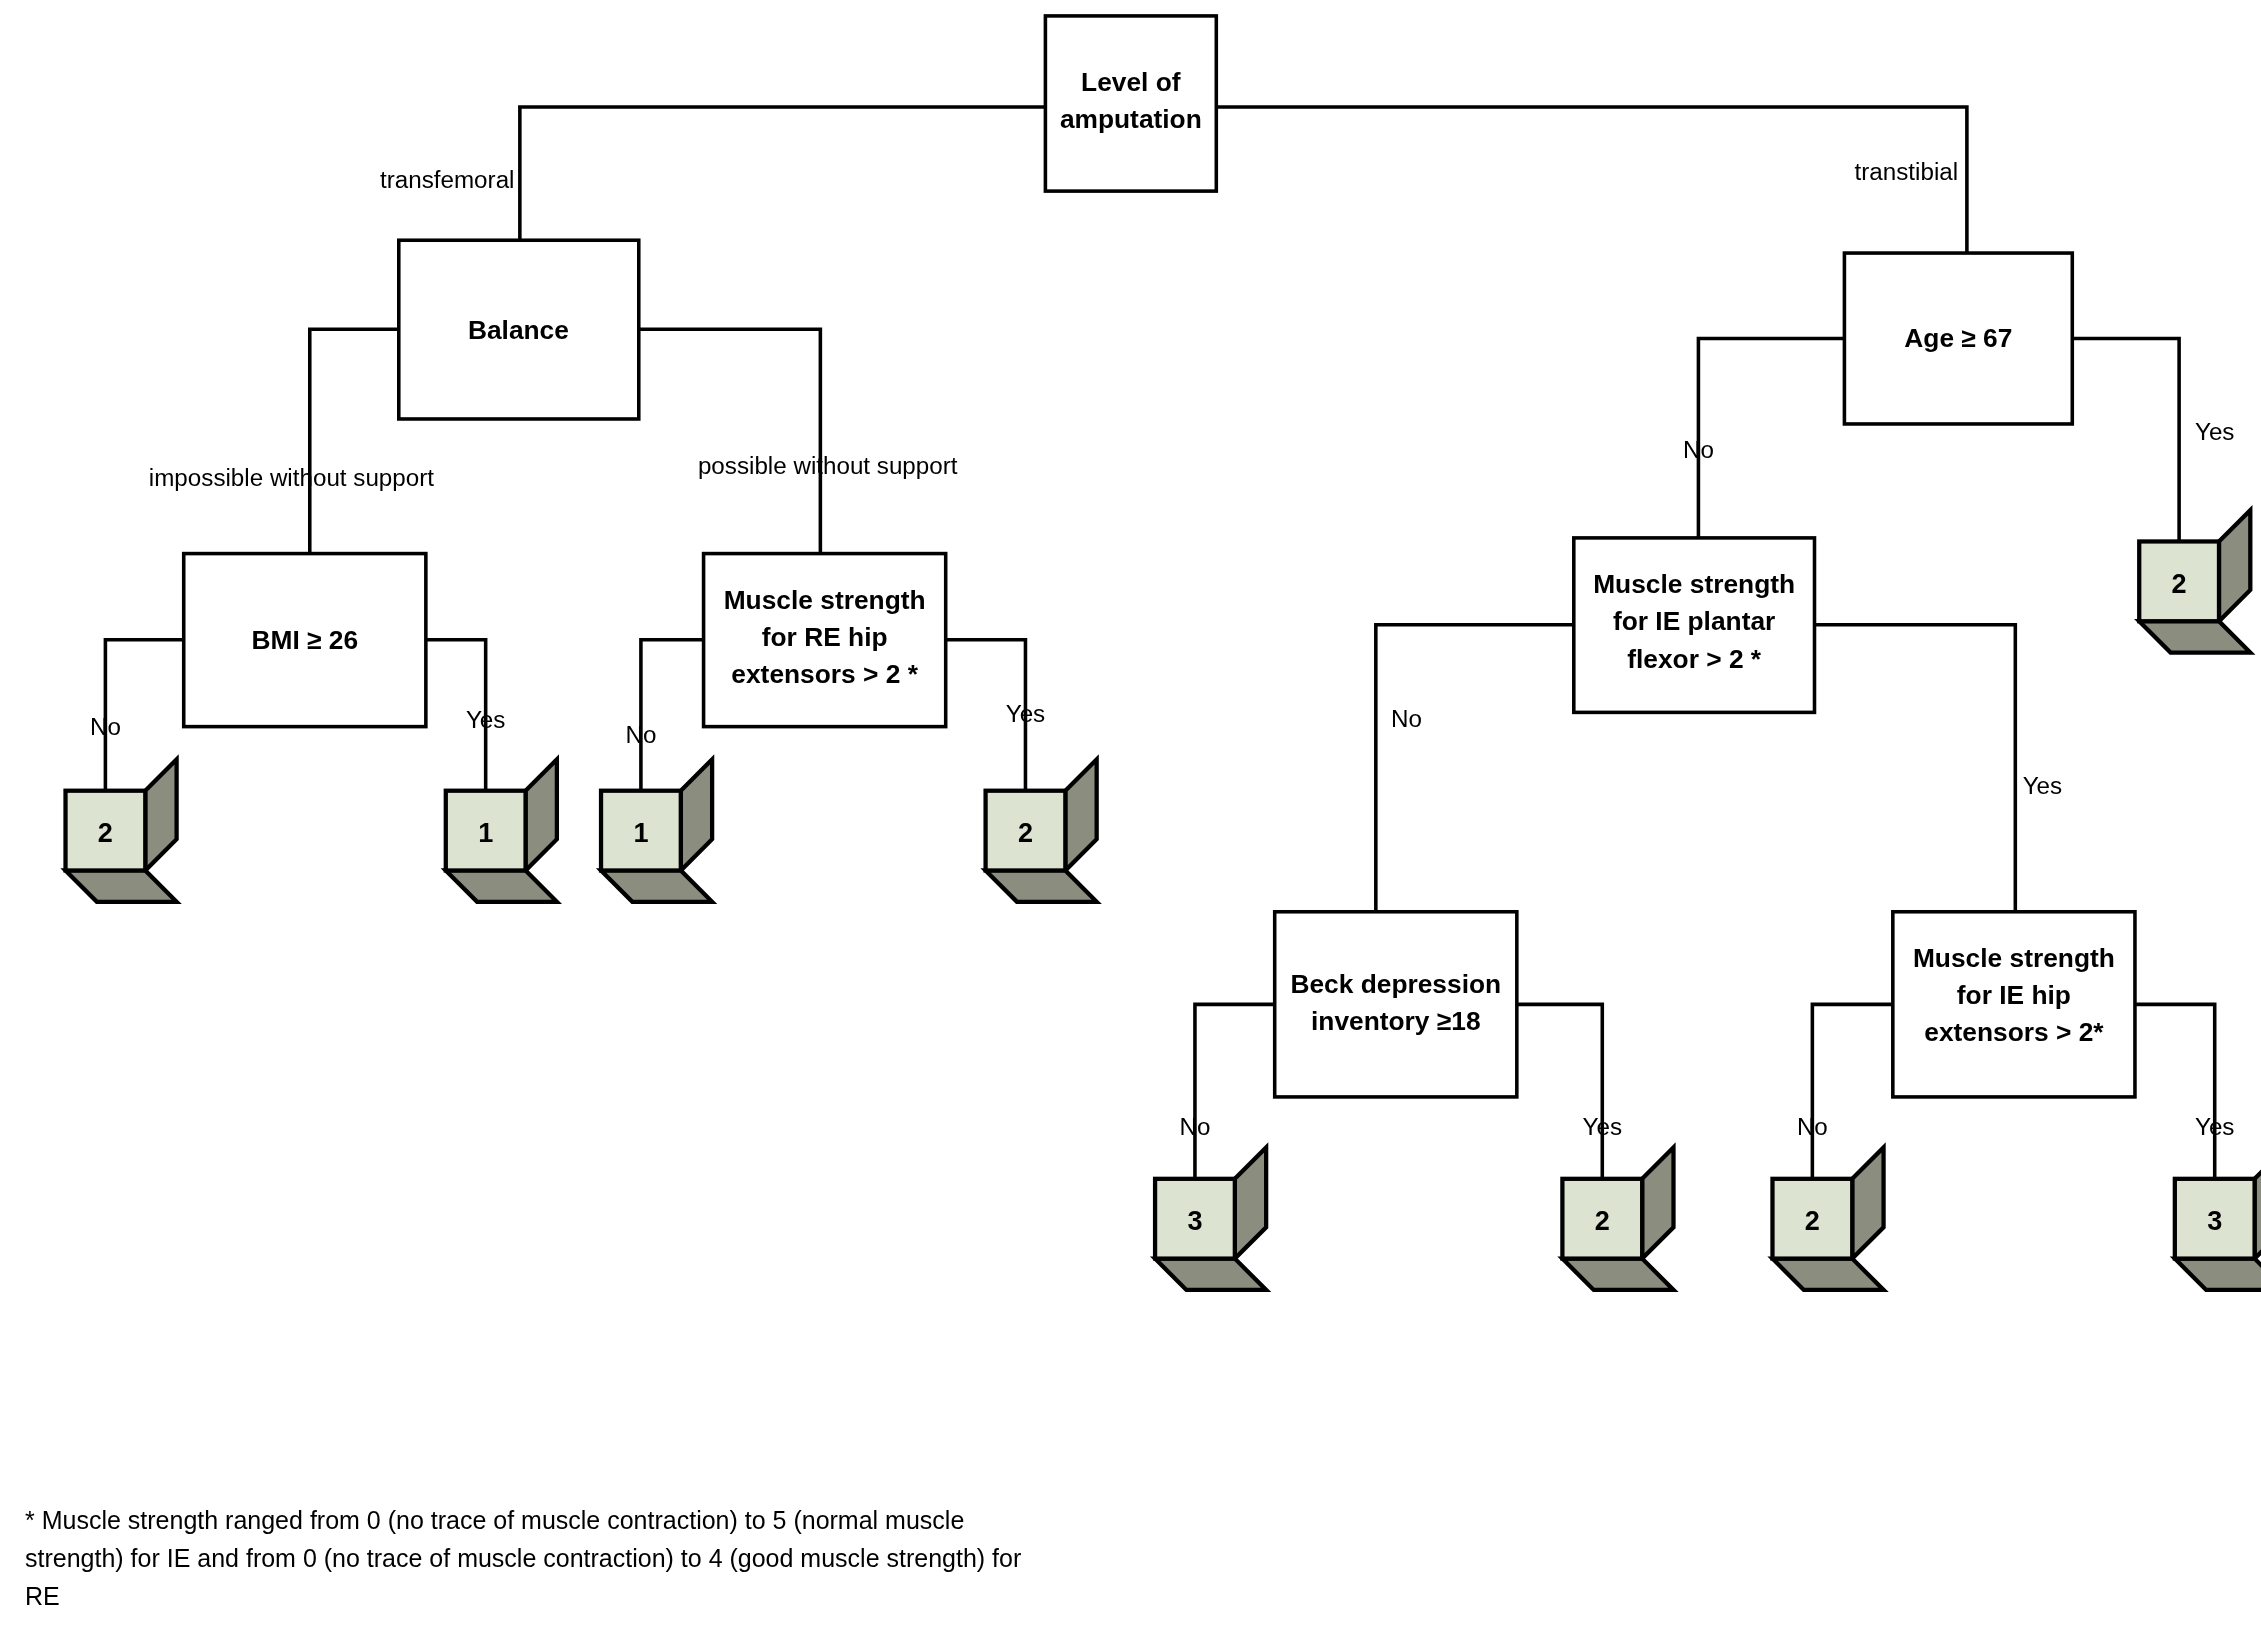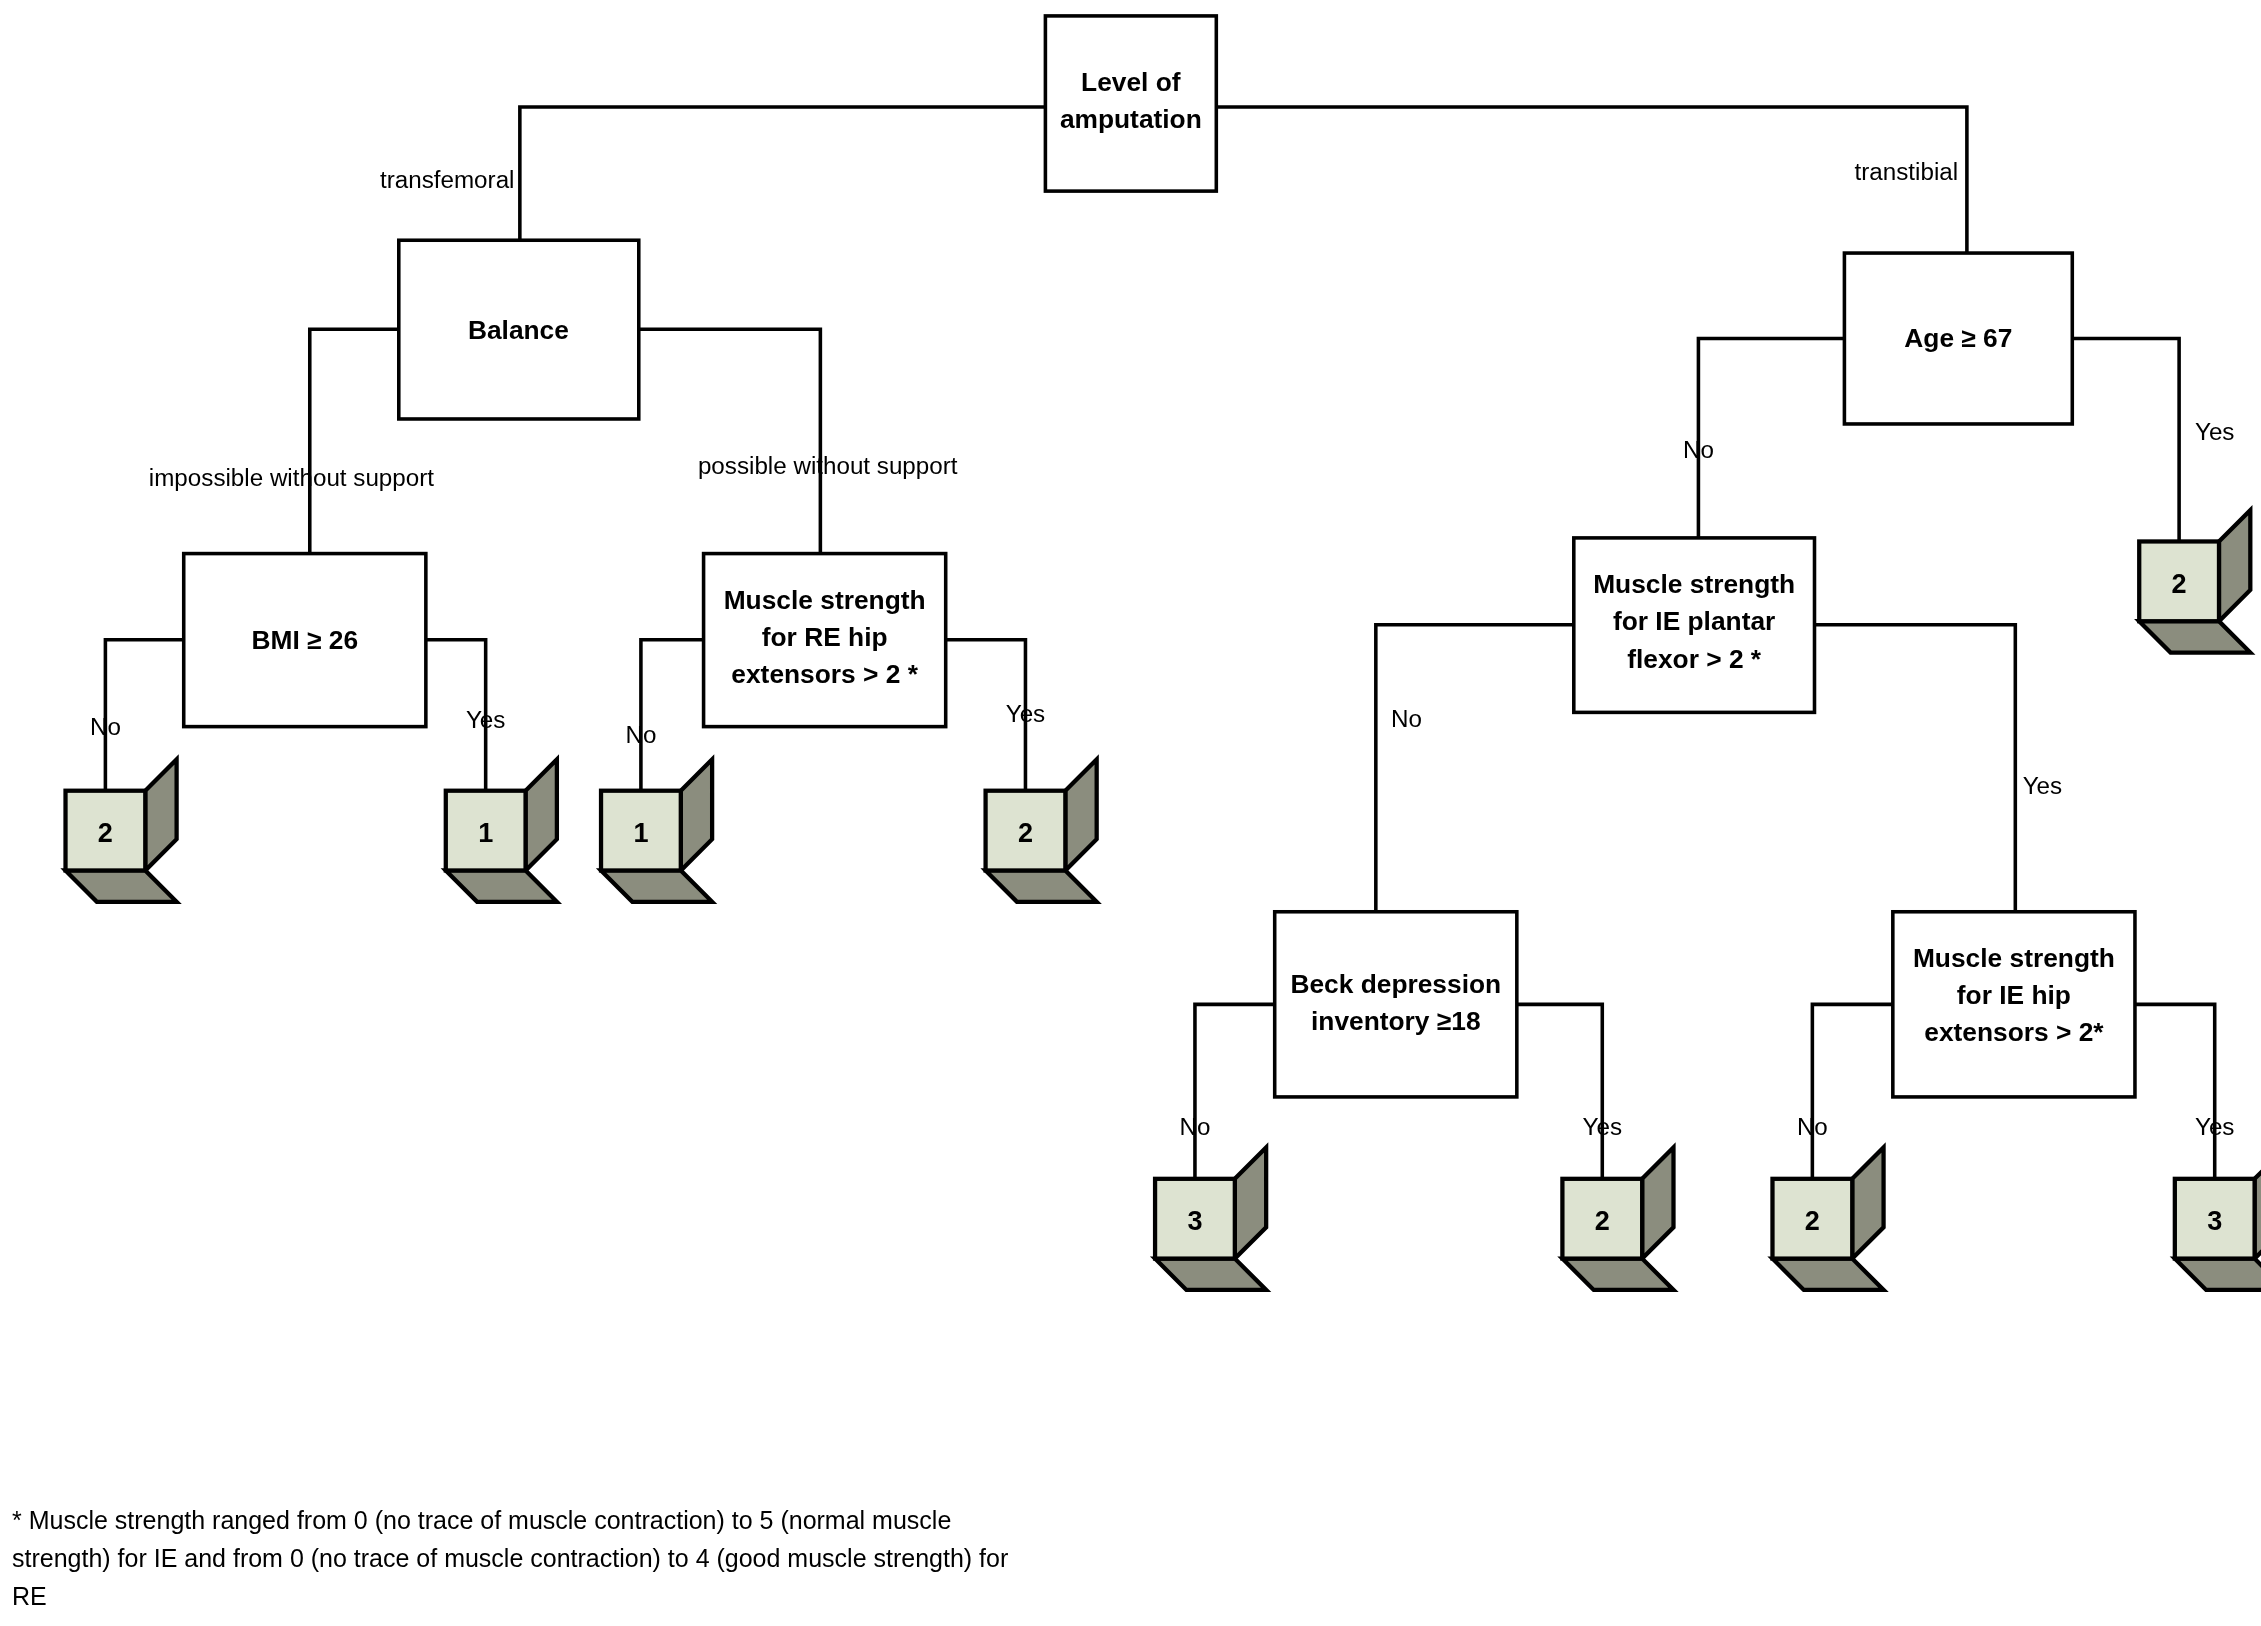--- a/index.html
+++ b/index.html
@@ -11,21 +11,21 @@
   .box-rect{fill:#ffffff;stroke:#000000;stroke-width:5;}
   .link{stroke:#000000;stroke-width:5;fill:none;}
   .node-label{font-family:"Liberation Sans","DejaVu Sans",sans-serif;
               font-size:37px;font-weight:bold;fill:#000000;text-anchor:middle;}
   .edge-label{font-family:"Liberation Sans","DejaVu Sans",sans-serif;
               font-size:34px;font-weight:normal;fill:#000000;}
   .cube-front{fill:#dde3d1;stroke:#000000;stroke-width:6;stroke-linejoin:miter;}
   .cube-side{fill:#8b8d7e;stroke:#000000;stroke-width:6;stroke-linejoin:miter;}
   .cube-label{font-family:"Liberation Sans","DejaVu Sans",sans-serif;
               font-size:38px;font-weight:bold;fill:#000000;text-anchor:middle;}
-  #footnote{position:absolute;left:12px;top:1501px;width:1011px;
+  #footnote{position:absolute;left:25px;top:1501px;width:1011px;
             font-size:25px;line-height:1.52;color:#000000;
             font-family:"Liberation Sans","DejaVu Sans",sans-serif;}
 </style>
 </head>
 <body>
 
 <svg id="tree" viewBox="0 0 3175 2284" xmlns="http://www.w3.org/2000/svg">
 
   <g>
 

